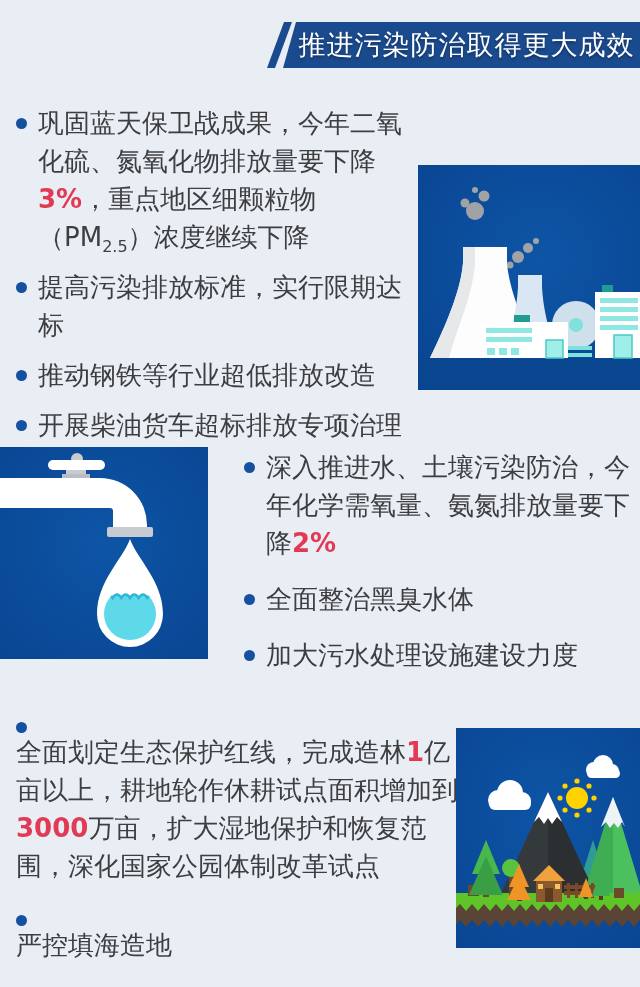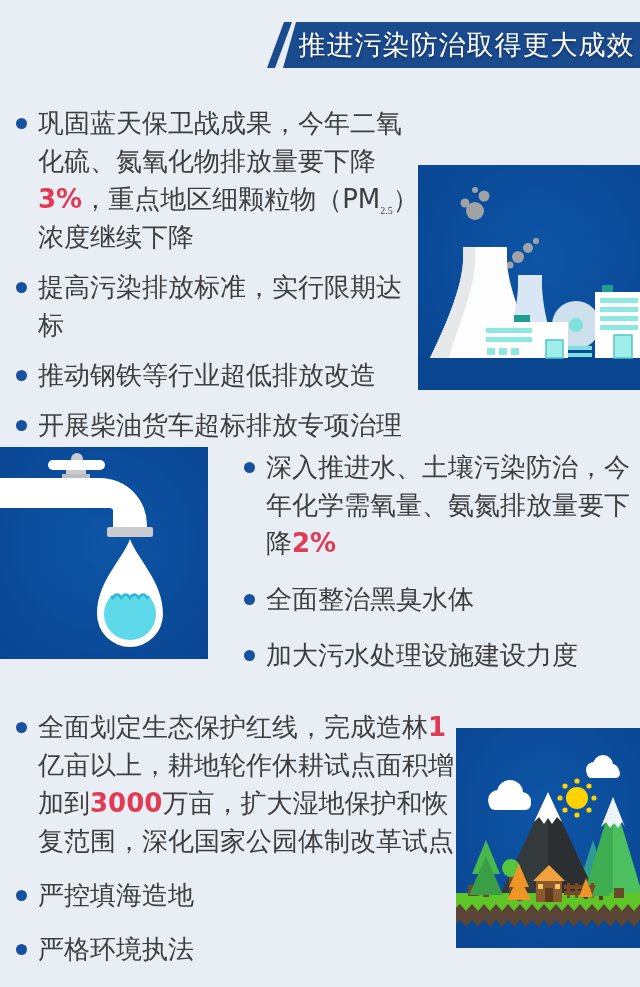--- a/index.html
+++ b/index.html
@@ -26,26 +26,26 @@
     text-shadow:0 2px 3px rgba(0,0,0,.35);
   }
   
   .textblock{position:absolute;}
   .tb-air{left:16px;top:104px;width:408px;}
   .tb-water{left:244px;top:448px;width:408px;}
   .tb-eco{left:16px;top:708px;width:442px;}
   .bullet{display:flex;}
   .tb-air  .bullet{margin-bottom:12px;}
   .tb-water .bullet{margin-bottom:18px;}
-  .tb-eco  .bullet{margin-bottom:16px;}
+  .tb-eco  .bullet{margin-bottom:16px;flex-direction:column;}
   .dot{flex:0 0 11px;width:11px;height:11px;border-radius:50%;
        background:#15519f;margin:14px 11px 0 0;}
   .bt{margin:0;font-size:26px;line-height:38px;color:#3e3e40;}
   .red{color:#e23a55;font-weight:bold;}
-  sub.sub{font-size:10px;line-height:0;font-family:Liberation Serif, serif;}
+  sub.sub{font-size:16px;line-height:0;}
   
   .panel{position:absolute;}
   .panel svg{display:block;}
   .panel-air{left:418px;top:165px;}
   .panel-water{left:0;top:447px;}
   .panel-eco{left:456px;top:728px;}
 </style>
 </head>
 <body>
 

